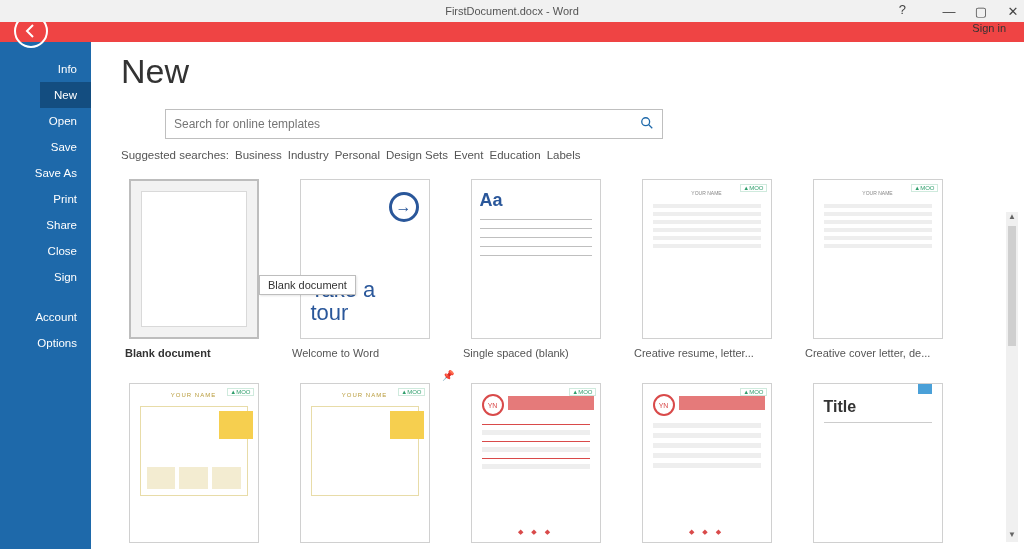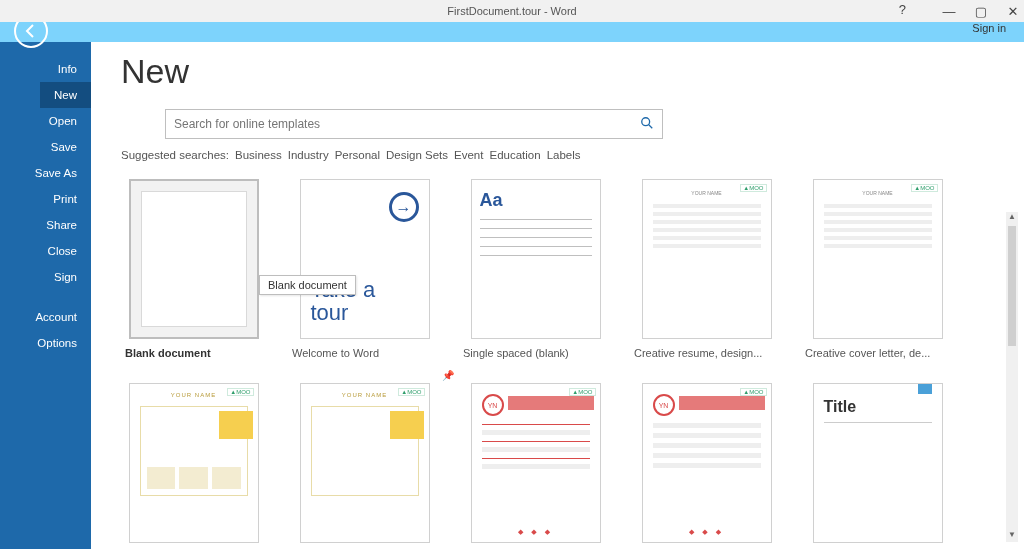--- a/index.html
+++ b/index.html
@@ -2,21 +2,21 @@
 <html><head>
 <meta charset="utf-8">
 <style>
   * { box-sizing: border-box; margin: 0; padding: 0; font-family: "Segoe UI", Arial, sans-serif; }
   html, body { width: 1024px; height: 549px; overflow: hidden; background: #f1f1f1; }
   .titlebar { height: 22px; background: #f1f1f1; display: flex; align-items: center; justify-content: center; position: relative; font-size: 11px; color: #555; }
   .titlebar .title { position: absolute; left: 50%; transform: translateX(-50%); }
   .titlebar .controls { position: absolute; right: 4px; top: 0; display: flex; gap: 18px; align-items: center; height: 22px; }
   .titlebar .controls span { width: 14px; text-align: center; color: #444; font-size: 13px; cursor: default; }
   .titlebar .help { position: absolute; right: 118px; top: 2px; color: #444; font-size: 13px; }
-  .signin-row { height: 20px; background: #7dd3fc; text-align: right; padding-right: 18px; font-size: 11px; color: #333; }
+  .signin-row { height: 20px; background: #ef4444; text-align: right; padding-right: 18px; font-size: 11px; color: #333; }
   .app { display: flex; height: 507px; }
   .sidebar { width: 91px; background: #1e69aa; color: #fff; display: flex; flex-direction: column; }
   .back-circle { width: 34px; height: 34px; border: 2px solid #fff; border-radius: 50%; margin: -28px 0 8px 14px; display: flex; align-items: center; justify-content: center; font-size: 18px; }
   .nav { display: flex; flex-direction: column; align-items: flex-end; }
   .nav .item { padding: 7px 14px; font-size: 11.5px; color: #fff; cursor: default; }
   .nav .item.selected { background: #134d80; }
   .nav .spacer { height: 14px; }
   .main { flex: 1; background: #fff; padding: 10px 30px 0 30px; overflow: hidden; position: relative; }
   .page-title { font-size: 34px; font-weight: 200; color: #333; margin-bottom: 18px; }
   .searchbox { width: 498px; height: 30px; border: 1px solid #bfbfbf; display: flex; align-items: center; padding: 0 8px; margin-left: 44px; }
@@ -65,21 +65,21 @@
   .scrollbar { position: absolute; right: 6px; top: 170px; width: 12px; height: 330px; background: #f0f0f0; }
   .scrollbar .thumbtrack { position: absolute; top: 14px; left: 2px; width: 8px; height: 120px; background: #cfcfcf; }
   .scrollbar .arrow { position: absolute; left: 0; width: 12px; height: 12px; text-align: center; font-size: 8px; color: #666; }
   .scrollbar .arrow.up { top: 0; }
   .scrollbar .arrow.down { bottom: 0; }
 </style>
 </head>
 <body>
 
 <div class="titlebar">
-  <span class="title">FirstDocument.tour - Word</span>
+  <span class="title">FirstDocument.docx - Word</span>
   <span class="help">?</span>
   <div class="controls">
     <span>—</span>
     <span>▢</span>
     <span>✕</span>
   </div>
 </div>
 <div class="signin-row">
   <span>Sign in</span>
 </div>
@@ -171,21 +171,21 @@
             <div class="resume-head">YOUR NAME</div>
             <div class="resume-lines">
                 <div></div>
                 <div class="teal-block"></div>
                 <div></div>
                 <div></div>
                 <div class="teal-block"></div>
                 <div></div>
               </div>
           </div>
-          <div class="caption">Creative resume, design...</div>
+          <div class="caption">Creative resume, letter...</div>
         </div>
 
         <div class="template-card">
           <div class="thumb">
             <span class="moo">▲MOO</span>
             <div class="resume-head">YOUR NAME</div>
             <div class="resume-lines">
                 <div></div>
                 <div></div>
                 <div></div>

